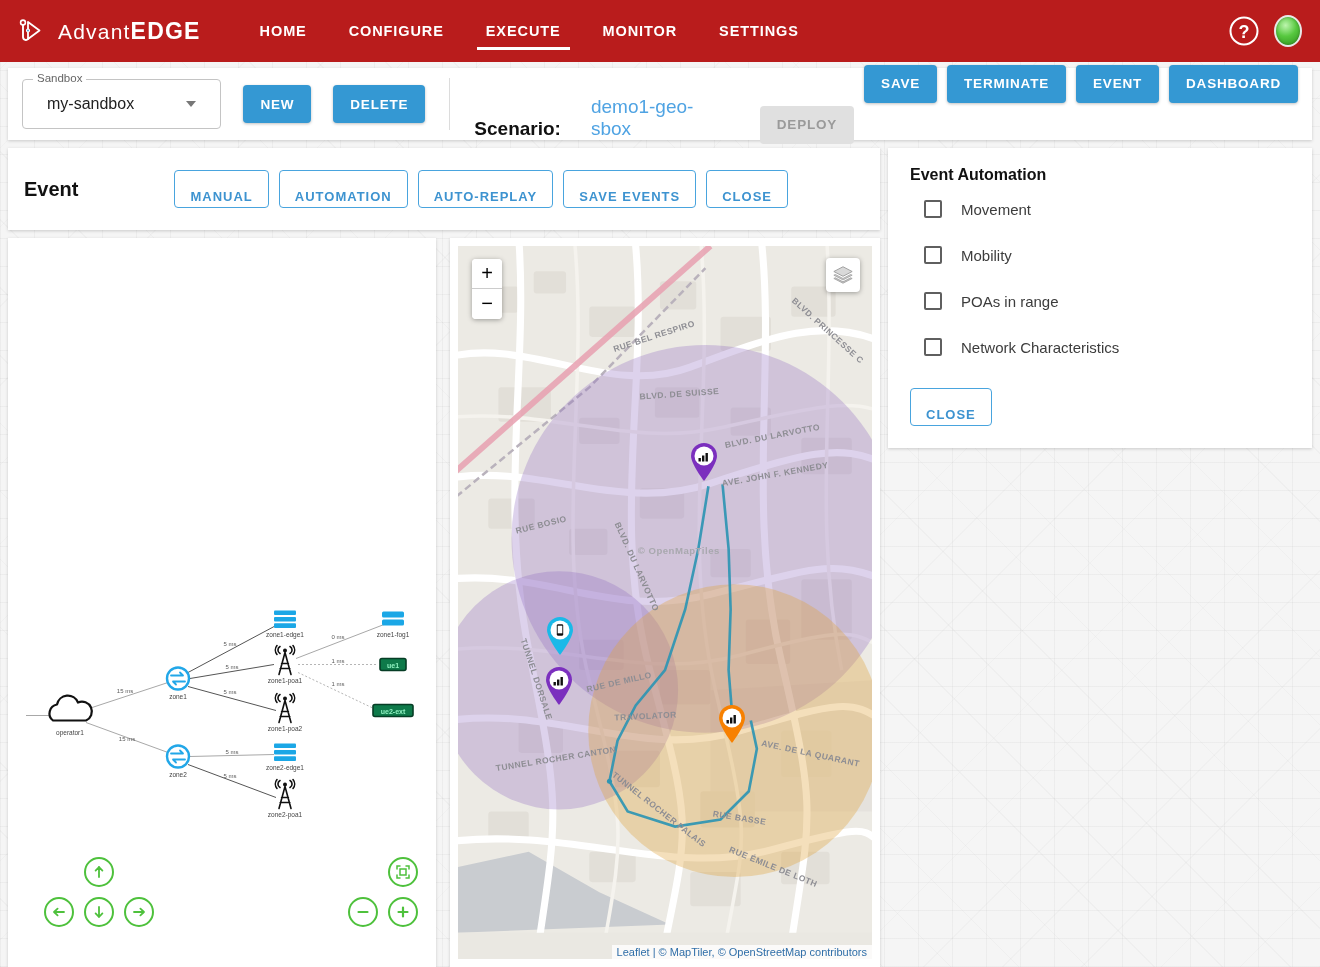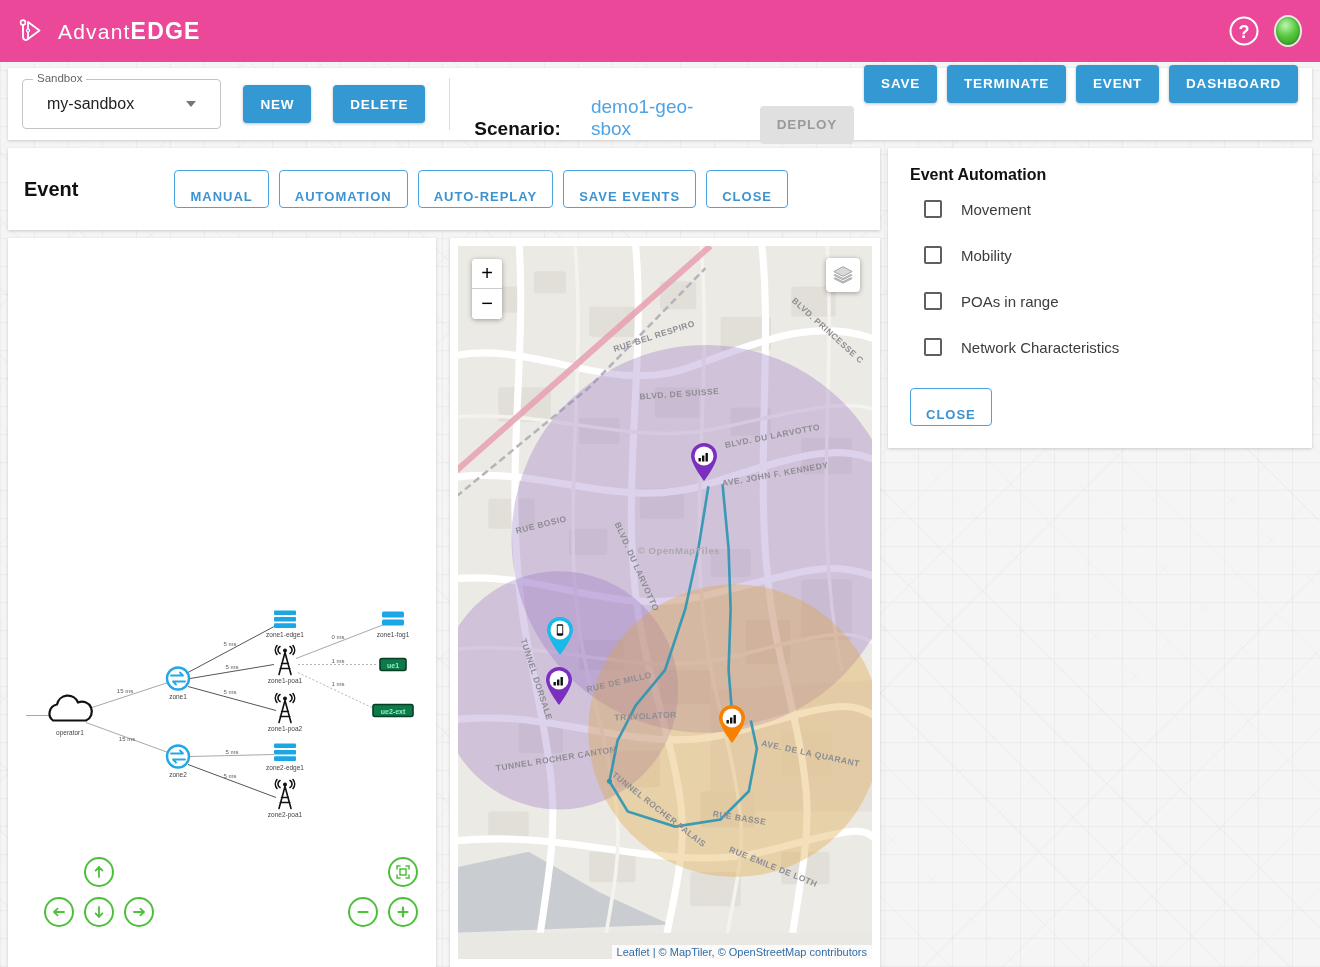--- a/index.html
+++ b/index.html
@@ -15,21 +15,21 @@
       repeating-linear-gradient(0deg, rgba(0,0,0,0.035) 0 1px, transparent 1px 28px),
       repeating-linear-gradient(90deg, rgba(0,0,0,0.035) 0 1px, transparent 1px 34px),
       repeating-linear-gradient(45deg, rgba(0,0,0,0.025) 0 1px, transparent 1px 48px),
       repeating-linear-gradient(-45deg, rgba(0,0,0,0.02) 0 1px, transparent 1px 56px);
     background-color: #f5f5f5;
   }
 
   
   #topbar {
     height: 62px;
-    background: #ec4899;
+    background: #b91c1c;
     display: flex;
     align-items: center;
     padding: 0 18px 0 14px;
     position: relative;
     z-index: 20;
     justify-content: center;
   }
   #logo-mark { width: 34px; height: 34px; flex: 0 0 auto; margin-right: 10px; }
   #brand {
     color: #ffffff;
@@ -275,20 +275,27 @@
       <circle cx="9" cy="8.5" r="2.4" fill="none" stroke="#fff" stroke-width="1.6"></circle>
       <path d="M9 11 L9 23 A3 3 0 0 0 14.5 24.6" fill="none" stroke="#fff" stroke-width="1.9" stroke-linecap="round"></path>
       <path d="M14 8 L25.5 16.5 L14 25 Z" fill="none" stroke="#fff" stroke-width="1.8" stroke-linejoin="round"></path>
       <circle cx="14" cy="16.5" r="1.5" fill="#3498d3" stroke="#fff" stroke-width="1.2"></circle>
     </svg>
   </div>
   <div id="brand">
     <span class="advant">Advant</span><span class="edge">EDGE</span>
   </div>
 
+  <div id="mainnav">
+    <div class="navitem">HOME</div>
+    <div class="navitem">CONFIGURE</div>
+    <div class="navitem active">EXECUTE</div>
+    <div class="navitem">MONITOR</div>
+    <div class="navitem">SETTINGS</div>
+  </div>
 
   <div id="topbar-right">
     <div id="help-icon">
       <svg viewBox="0 0 32 32" width="32" height="32">
         <circle cx="16" cy="16" r="13.5" fill="none" stroke="#fff" stroke-width="2"></circle>
         <text x="16" y="23" text-anchor="middle" font-family="Liberation Sans, sans-serif" font-size="18" font-weight="700" fill="#fff">?</text>
       </svg>
     </div>
     <div id="status-led"></div>
   </div>

